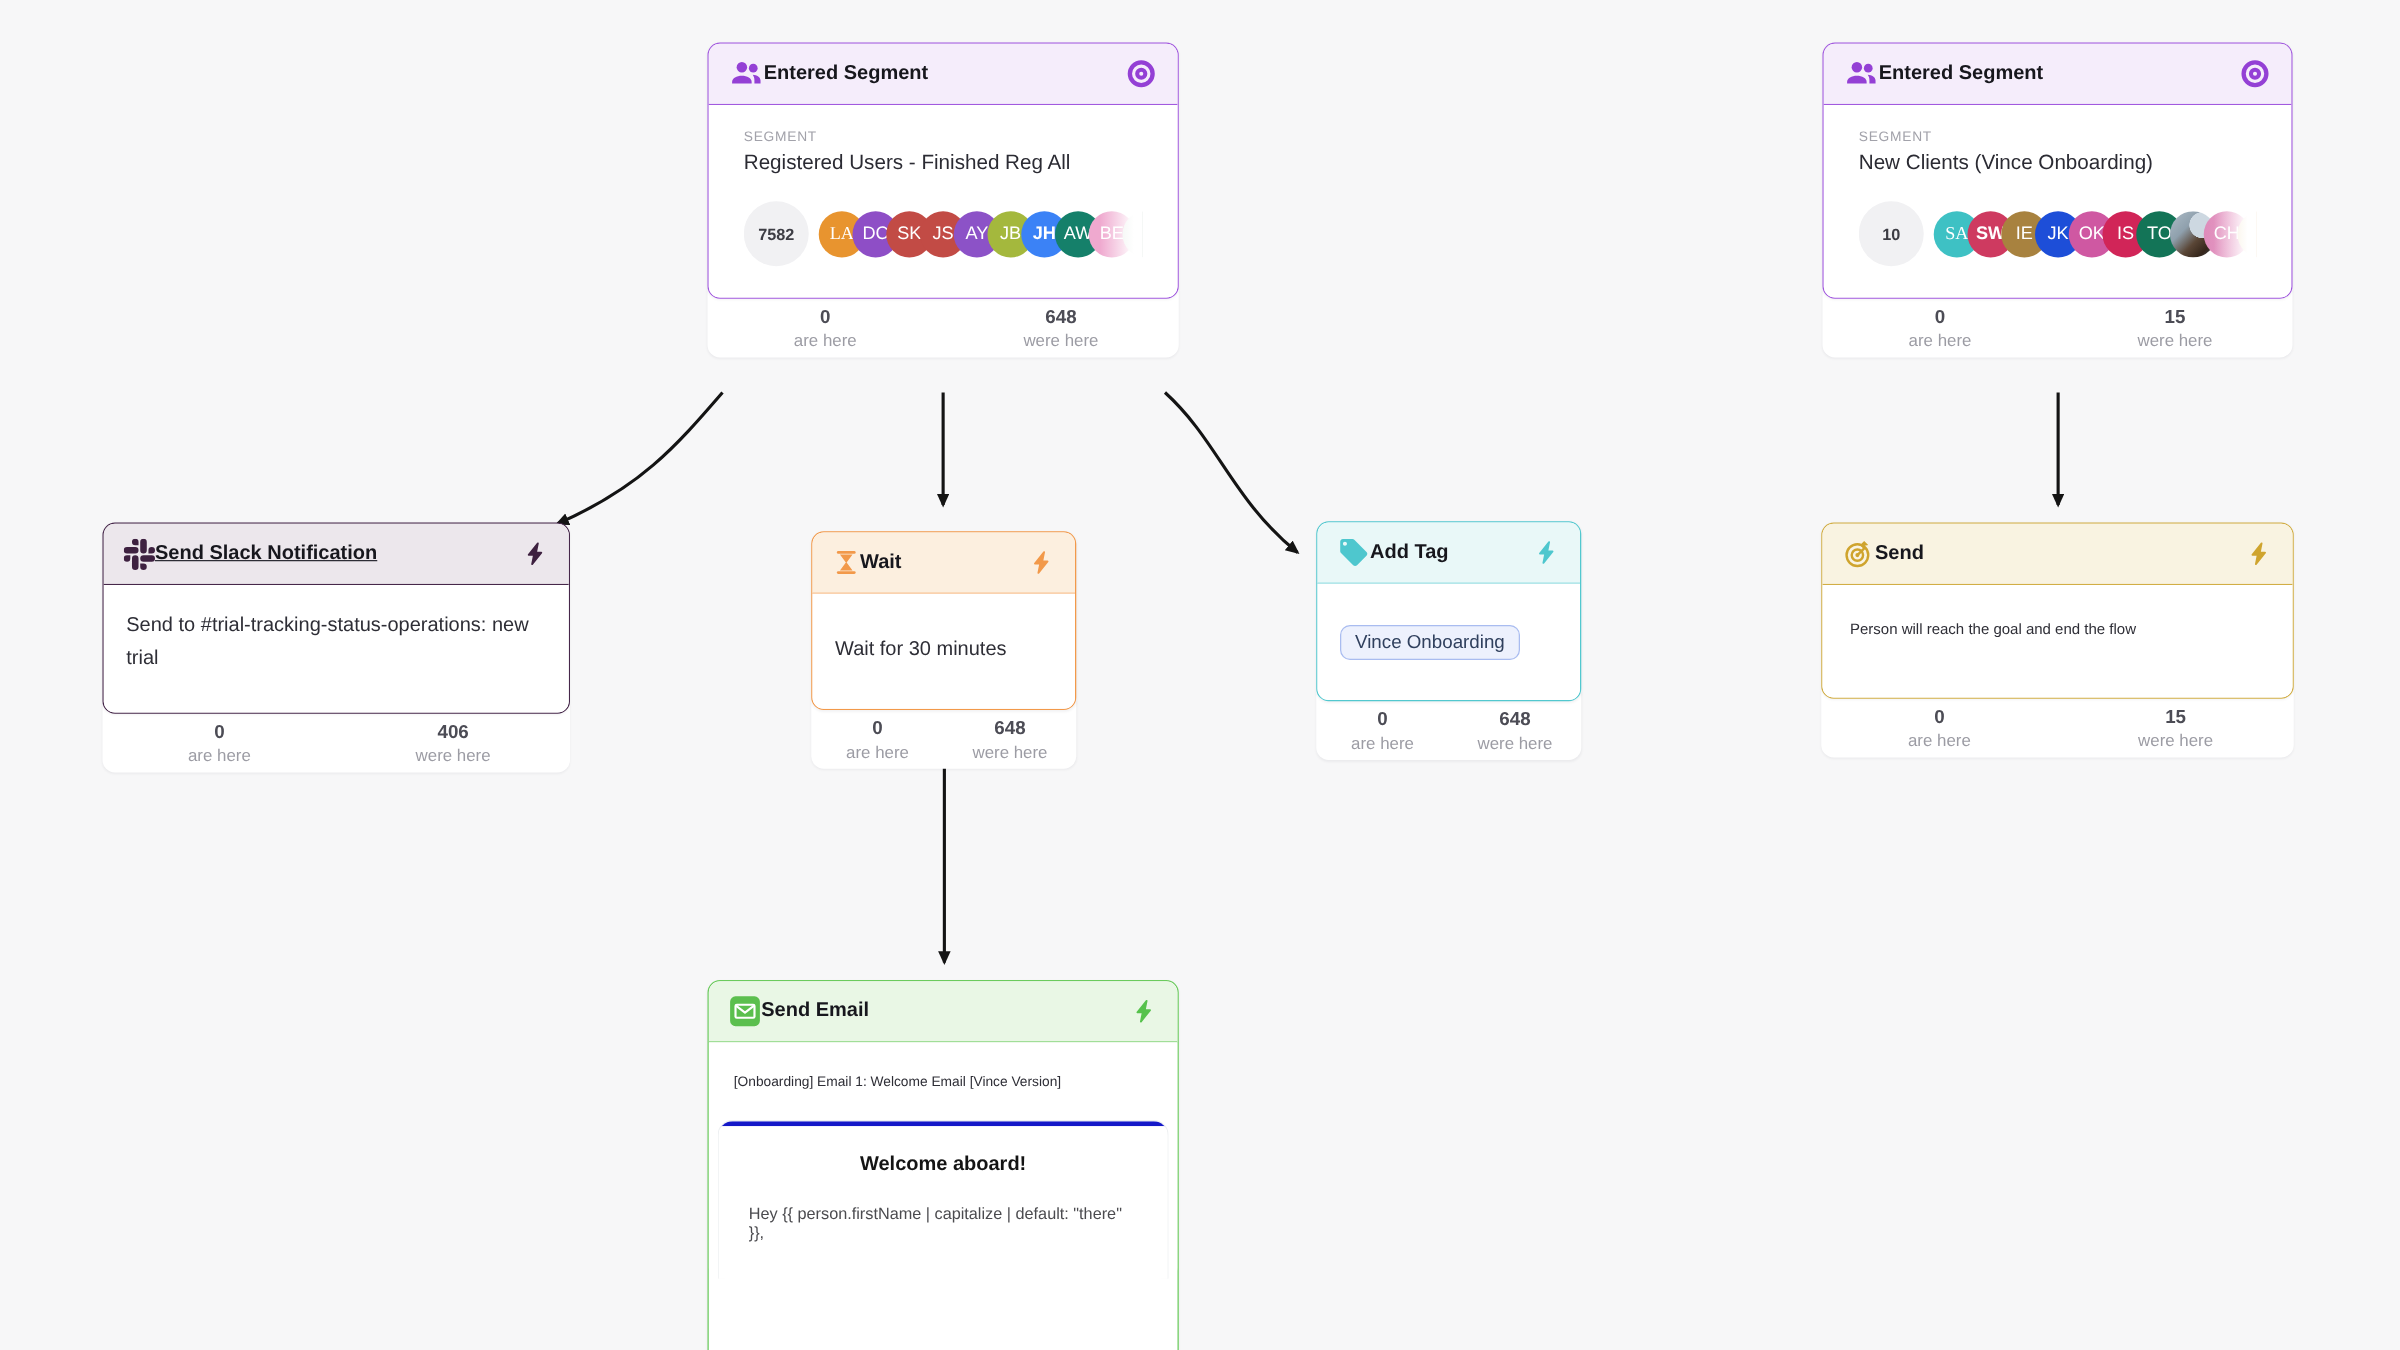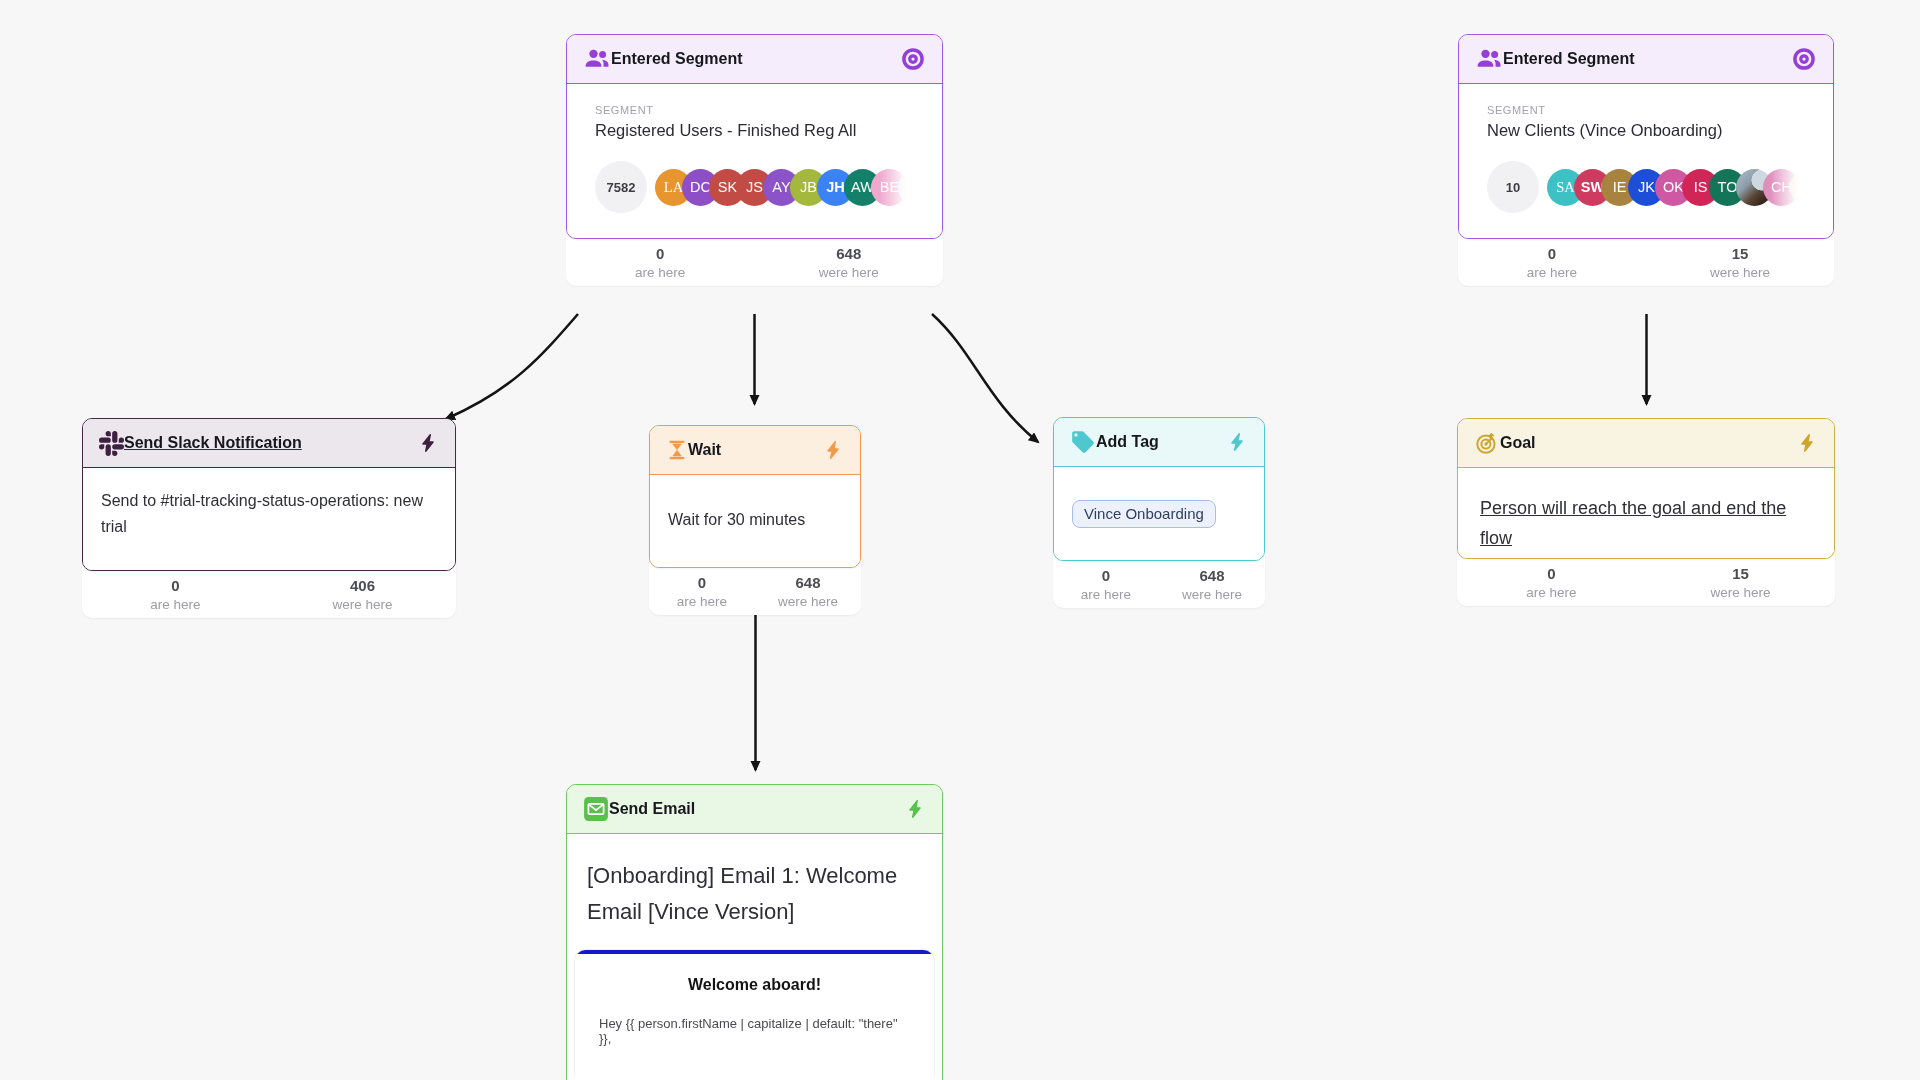--- a/index.html
+++ b/index.html
@@ -72,21 +72,21 @@
 
   .plain-body { padding:20px 18px; font-size:16px; line-height:1.65; color:#2e2e36; }
 
   .tag-chip {
     display:inline-block; margin:33px 0 0 18px; padding:4px 11px 5px;
     background:#edf1fd; border:1px solid #a9bcf0; border-radius:8px;
     font-size:15px; color:#30405e;
   }
 
   
-  .email-subject { padding:24px 20px 0; font-size:22px; line-height:1.62; color:#2e2e36; }
+  .email-subject { padding:24px 20px 0; font-size:11px; line-height:1.62; color:#2e2e36; }
   .email-preview { margin:20px 7px 0; border-radius:12px 12px 0 0; overflow:hidden;
     border:1px solid #eef0f2; border-bottom:none; }
   .email-preview-header { background:#e8f1fb; height:71px; display:flex; align-items:center; justify-content:center; gap:7px; }
   .brand-text { font-size:19px; color:#1c1c1c; letter-spacing:.2px; }
   .email-divider { height:4px; background:#1418c8; }
   .email-body-preview { background:#fff; padding:22px 24px 30px; }
   .email-heading { text-align:center; font-size:16px; font-weight:700; color:#141414; margin-bottom:22px; }
   .email-snippet { font-size:13px; color:#4b4b4f; }
 
   .icon { flex-shrink:0; display:flex; align-items:center; justify-content:center; }
@@ -312,28 +312,28 @@
     <div class="card-header">
       <span class="icon">
         <svg width="26" height="26" viewBox="0 0 24 24">
           <circle cx="11" cy="13" r="8" fill="none" stroke="#cfa42e" stroke-width="1.8"></circle>
           <circle cx="11" cy="13" r="4.2" fill="none" stroke="#cfa42e" stroke-width="1.8"></circle>
           <circle cx="11" cy="13" r="1.5" fill="#cfa42e"></circle>
           <line x1="11" y1="13" x2="16.6" y2="7.4" stroke="#cfa42e" stroke-width="1.8"></line>
           <path d="M16 2.6 l3 3 -2.6 .5 -.5 2.6 -3 -3 z" fill="#cfa42e"></path>
         </svg>
       </span>
-      <span class="card-title">Goal</span>
+      <span class="card-title">Send</span>
       <span class="icon spacer">
         <svg width="22" height="22" viewBox="0 0 24 24" fill="#cfa42e" stroke="#cfa42e" stroke-width="1.6" stroke-linejoin="round">
           <path d="M14.5 3 L6.5 13 h4.6 l-1.6 8 L17.5 11 h-4.6 z"></path>
         </svg>
       </span>
     </div>
-    <div class="card-body plain-body" style="height:90px; padding:26px 22px; font-size:18px;text-decoration:underline;">
+    <div class="card-body plain-body" style="height:90px; padding:26px 22px; font-size:12px;">
       <span>Person will reach the goal and end the flow</span>
     </div>
   </div>
   <div class="footer">
     <div class="stat">
       <div class="stat-num">0</div>
       <div class="stat-label">are here</div>
     </div>
     <div class="stat">
       <div class="stat-num">15</div>

